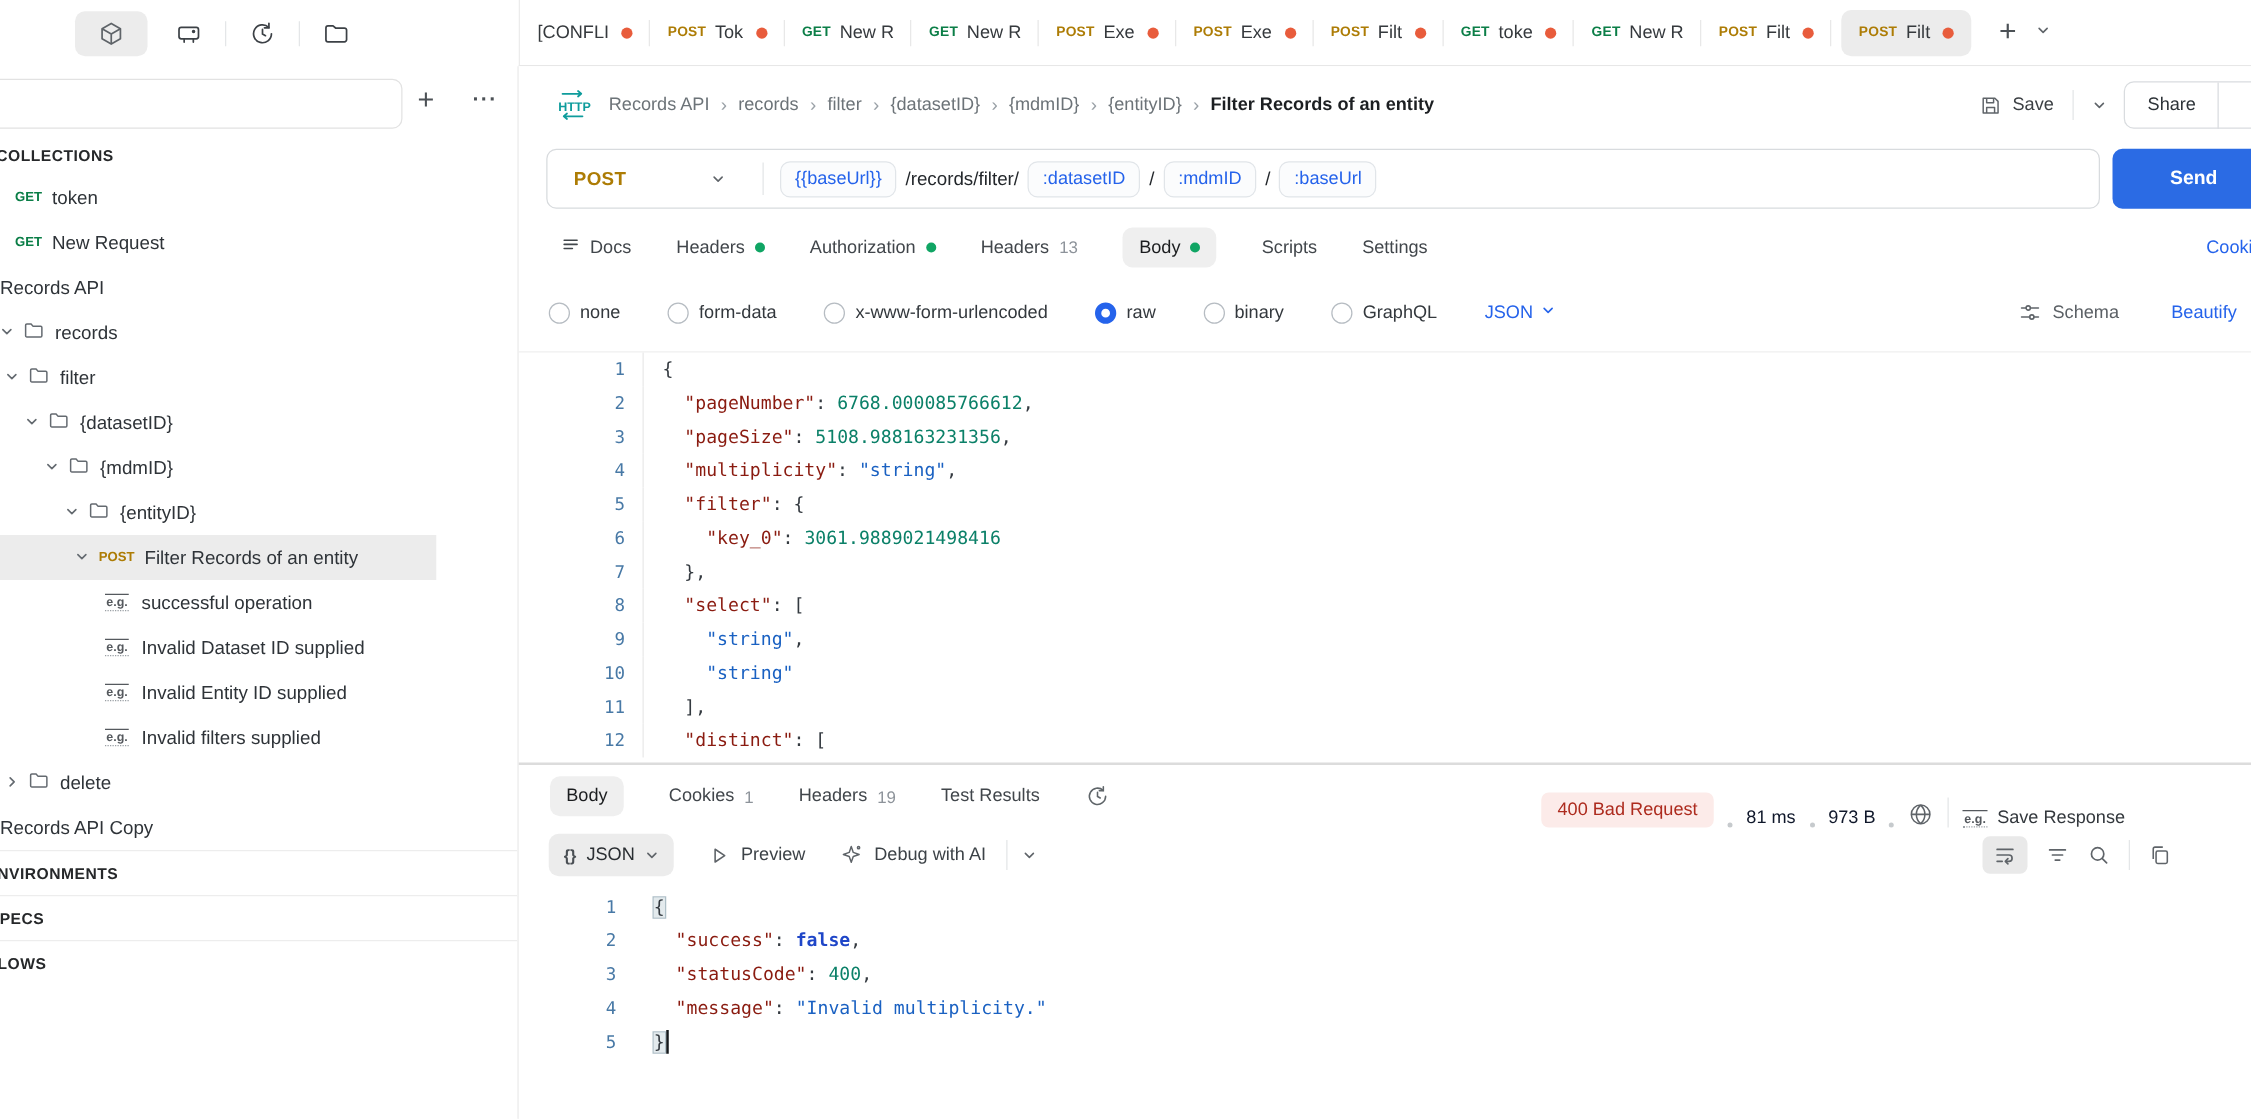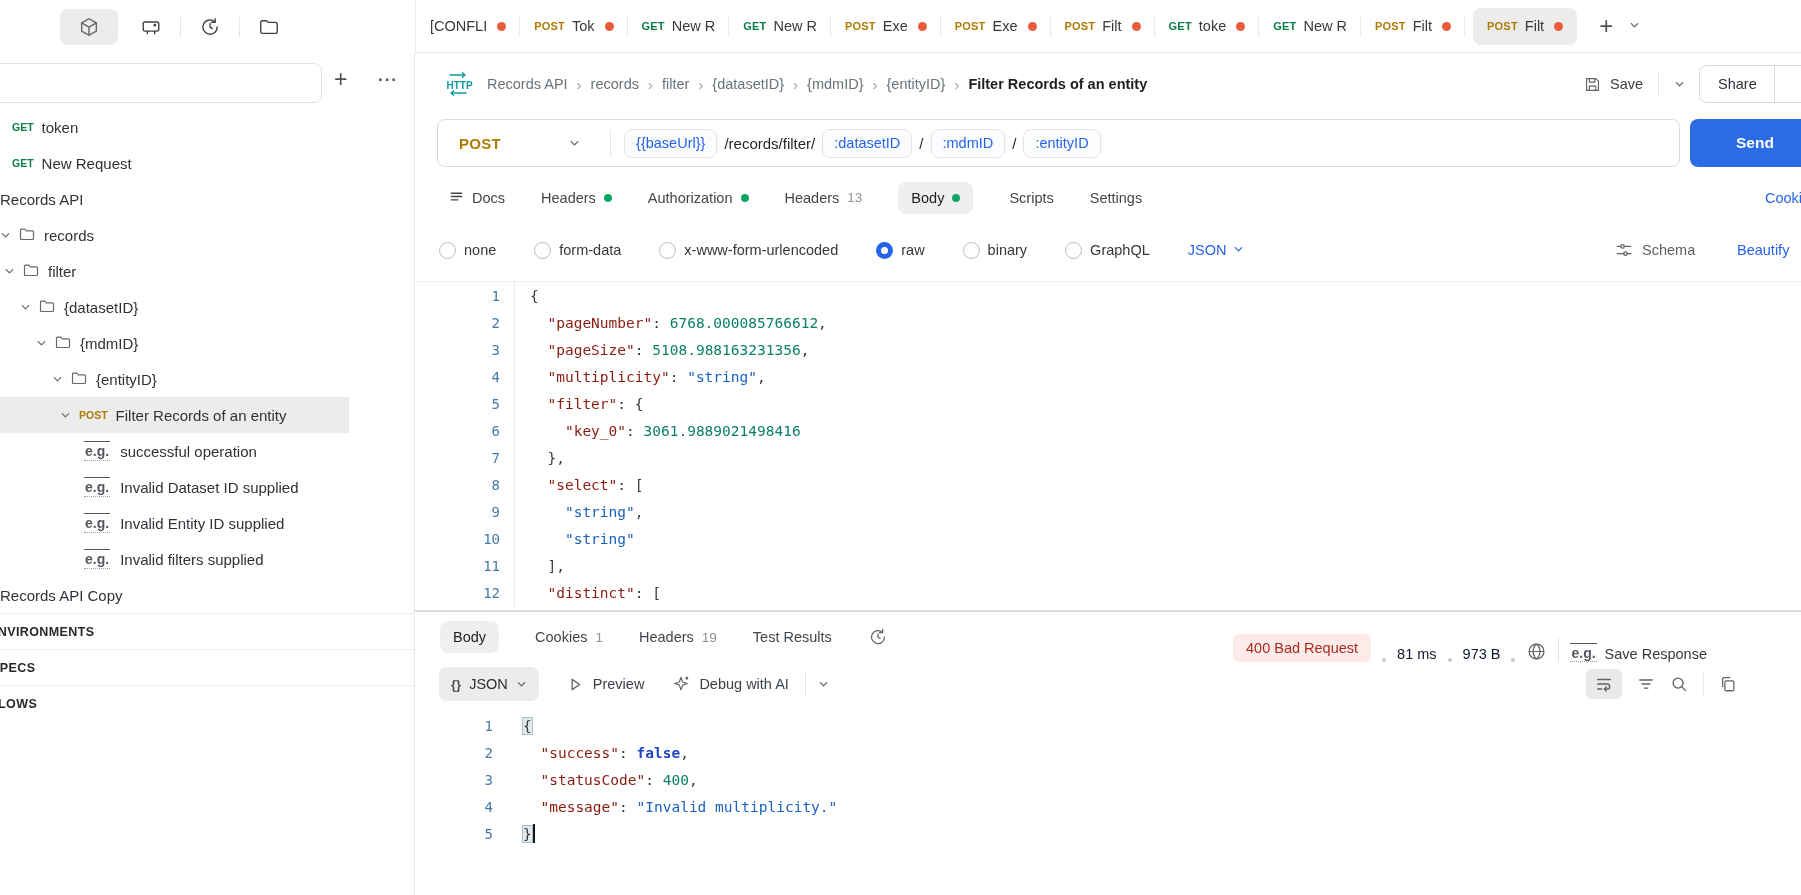--- a/index.html
+++ b/index.html
@@ -41,21 +41,21 @@
   .section-header{height:31px;display:flex;align-items:center;font-size:12.5px;font-weight:700;letter-spacing:.4px;color:#26282a;overflow:hidden}
   .section-header.tall{height:36px}
   .sh-border{border-top:1px solid #ededed}
   .clip-row{height:18px;overflow:hidden}
   .clip-text{display:block;margin-left:6px;font-size:13px;font-weight:700;letter-spacing:.4px;color:#3a3e42;line-height:26px}
   .t-row{height:36px;display:flex;align-items:center;font-size:15px;color:#2e3338;cursor:pointer;white-space:nowrap}
   .t-row.selected{background:#ececec;width:349px}
   .t-chev{margin-right:8px;color:#646a70;flex:none}
   .t-folder{margin-right:9px;color:#646a70;flex:none}
   .t-method{font-size:10.5px;font-weight:700;margin-right:8px;flex:none}
-  .eg-badge{font-size:14px;font-weight:700;color:#55595e;border-top:1.5px solid #55595e;border-bottom:1px dotted #9aa0a5;padding:1px 1px 0;line-height:1.15;flex:none}
+  .eg-badge{font-size:10px;font-weight:700;color:#55595e;border-top:1.5px solid #55595e;border-bottom:1px dotted #9aa0a5;padding:1px 1px 0;line-height:1.15;flex:none}
   .t-row .eg-badge{margin-right:10px}
 
   
   .main{position:absolute;left:415px;top:53px;width:1386px;height:842px;background:#fff}
   .crumb-row{position:absolute;top:0;left:0;width:100%;height:62px;display:flex;align-items:center}
   .http-badge{margin-left:28px;margin-right:14px;flex:none}
   .breadcrumb{display:flex;align-items:center;white-space:nowrap}
   .crumb{font-size:14.5px;color:#6c7378;cursor:pointer}
   .crumb-sep{margin:0 9px;color:#9aa1a7;font-size:15px}
   .crumb-title{font-size:14.5px;font-weight:700;color:#1c1f22}
@@ -220,20 +220,23 @@
           <path d="M2.5 4L6 7.5 9.5 4"></path>
         </svg></span>
     </div>
 </div>
 
 <div class="sidebar">
   <input class="search-input" placeholder="" style="">
   <span class="sb-plus">+</span>
   <span class="sb-more">···</span>
   <div class="tree" id="tree">
+      <div class="section-header">
+        <span class="sh-label" style="margin-left: -3px;">COLLECTIONS</span>
+      </div>
       <div class="t-row" style="padding-left: 12px;">
         <span class="t-method m-get">GET</span>
         <span class="t-label">token</span>
       </div>
       <div class="t-row" style="padding-left: 12px;">
         <span class="t-method m-get">GET</span>
         <span class="t-label">New Request</span>
       </div>
       <div class="t-row" style="padding-left: 0px;">
         <span class="t-label">Records API</span>
@@ -298,20 +301,29 @@
         <span class="eg-badge">e.g.</span>
         <span class="t-label">Invalid Dataset ID supplied</span>
       </div>
       <div class="t-row" style="padding-left: 84px;">
         <span class="eg-badge">e.g.</span>
         <span class="t-label">Invalid Entity ID supplied</span>
       </div>
       <div class="t-row" style="padding-left: 84px;">
         <span class="eg-badge">e.g.</span>
         <span class="t-label">Invalid filters supplied</span>
+      </div>
+      <div class="t-row" style="padding-left: 4px;">
+        <span class="t-chev"><svg viewBox="0 0 12 12" width="11" height="11" fill="none" stroke="currentColor" stroke-width="1.4" stroke-linecap="round" stroke-linejoin="round">
+            <path d="M4.5 2.5L8 6l-3.5 3.5"></path>
+          </svg></span>
+        <span class="t-folder"><svg viewBox="0 0 16 14" width="16" height="14" fill="none" stroke="currentColor" stroke-width="1.2" stroke-linejoin="round">
+            <path d="M1.5 3.2q0-1 1-1h3.4l1.4 1.7h6.2q1 0 1 1v6.6q0 1-1 1h-11q-1 0-1-1z"></path>
+          </svg></span>
+        <span class="t-label">delete</span>
       </div>
       <div class="t-row" style="padding-left: 0px;">
         <span class="t-label">Records API Copy</span>
       </div>
       <div class="section-header sh-border tall">
         <span class="sh-label" style="margin-left: -11px;">ENVIRONMENTS</span>
       </div>
       <div class="section-header sh-border tall">
         <span class="sh-label" style="margin-left: -9px;">SPECS</span>
       </div>
@@ -378,21 +390,21 @@
         </svg>
       </span>
     <span class="vsep url-sep"></span>
     <div class="url-display" id="url-display">
         <span class="chip">{{baseUrl}}</span>
         <span class="url-plain">/records/filter/</span>
         <span class="chip">:datasetID</span>
         <span class="url-plain">/</span>
         <span class="chip">:mdmID</span>
         <span class="url-plain">/</span>
-        <span class="chip">:entityID</span>
+        <span class="chip">:baseUrl</span>
       </div>
   </div>
   <div class="send-btn">
       <span>Send</span>
     </div>
 
   <div class="reqtabs-row">
     <div class="request-tabs" id="request-tabs">
         <div class="rtab">
           <span class="docs-ic"><svg viewBox="0 0 16 16" width="15" height="15" fill="none" stroke="currentColor" stroke-width="1.4" stroke-linecap="round">

